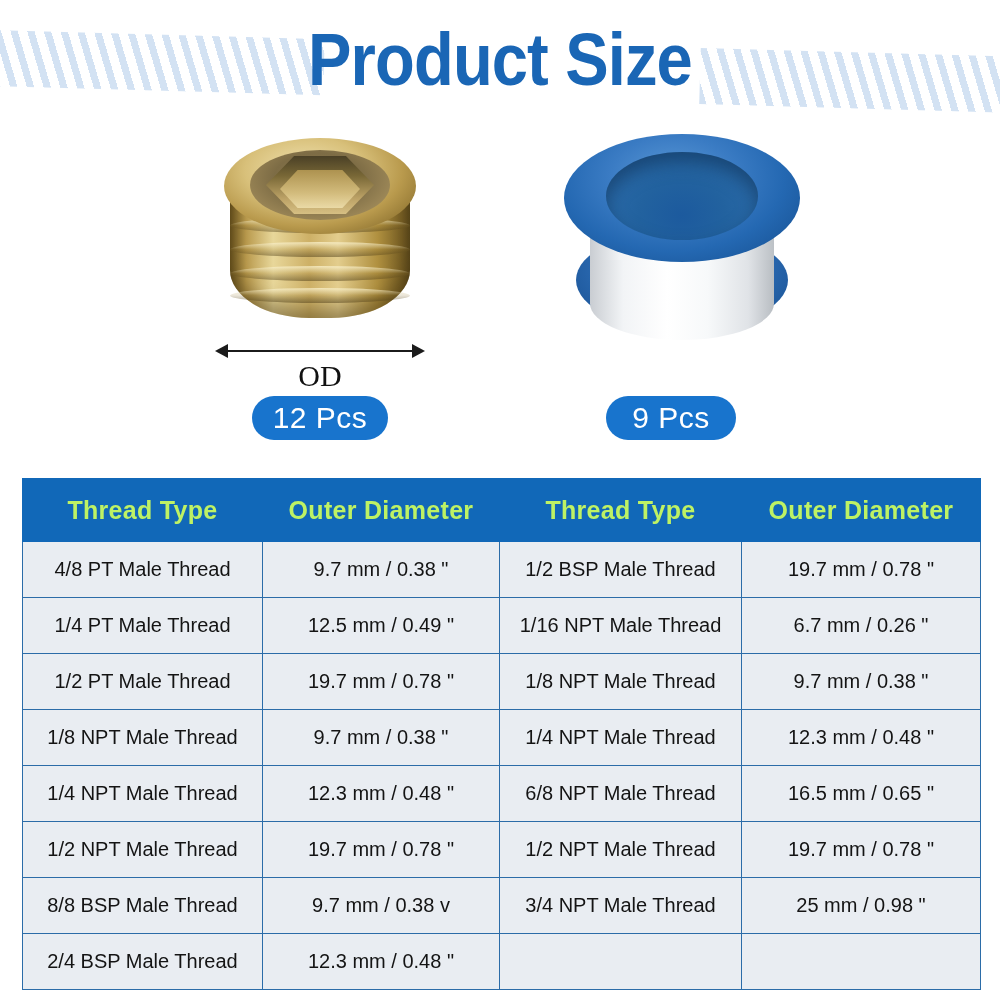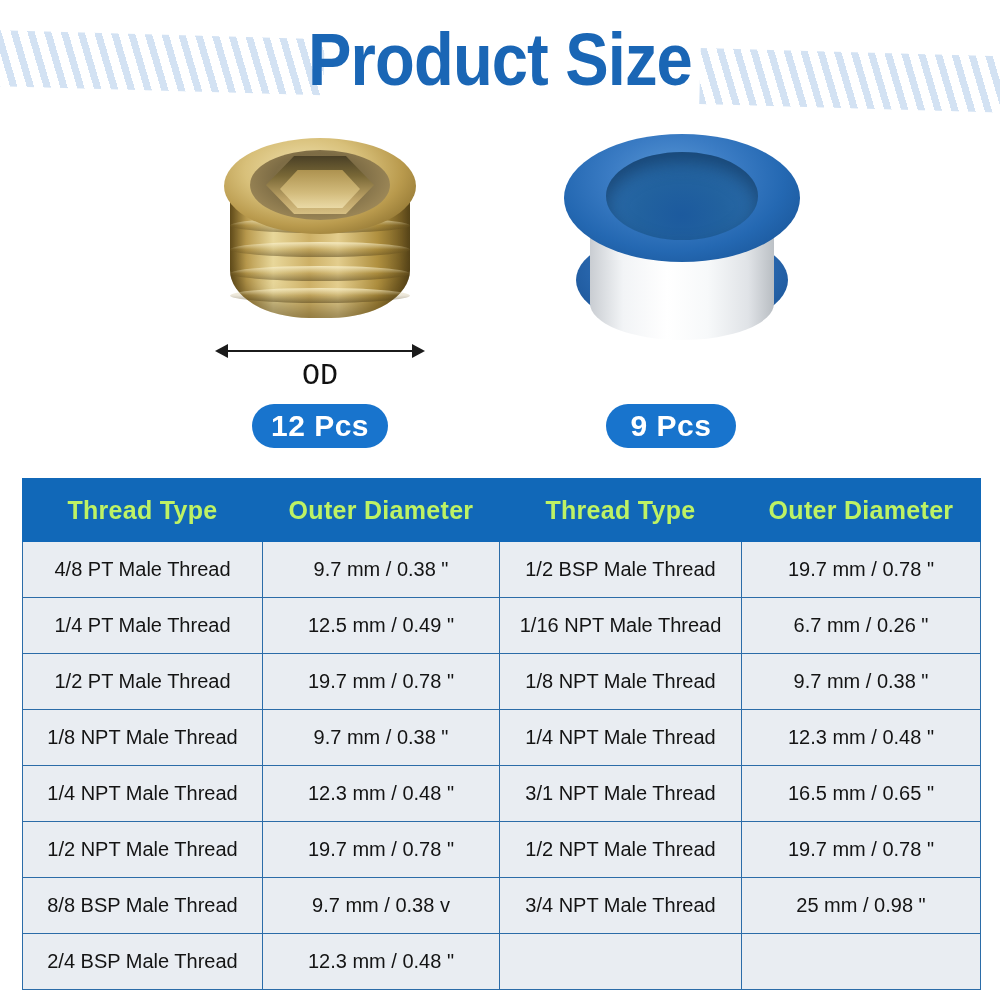--- a/index.html
+++ b/index.html
@@ -186,21 +186,21 @@
   .od-arrow-right { right: 0px; border-left: 13px solid #1b1b1b; }
   .od-label {
     position: absolute;
     left: 0;
     top: 16px;
     width: 210px;
     text-align: center;
     font-size: 30px;
     line-height: 36px;
     color: #111111;
-    font-family: Liberation Mono, monospace;
+    font-family: Liberation Serif, serif;
   }
 
   
   .tape {
     position: absolute;
     left: 92px;
     top: 14px;
     width: 240px;
     height: 200px;
   }
@@ -259,25 +259,24 @@
 
   
   .badge {
     position: absolute;
     height: 44px;
     border-radius: 22px;
     background: #1874cd;
     color: #ffffff;
     font-size: 30px;
     line-height: 44px;
-    font-weight: bold;
+    font-weight: normal;
     text-align: center;
     font-family: "Liberation Sans Narrow", "Liberation Sans", sans-serif;
     letter-spacing: 0.5px;
-    margin-top: 8px;
   }
   .badge-left  { left: 252px; top: 396px; width: 136px; }
   .badge-right { left: 606px; top: 396px; width: 130px; }
 
   
   .size-table {
     position: absolute;
     left: 22px;
     top: 478px;
     width: 958px;
@@ -396,21 +395,21 @@
       </tr>
       <tr>
         <td>1/8 NPT Male Thread</td>
         <td>9.7 mm / 0.38 "</td>
         <td>1/4 NPT Male Thread</td>
         <td>12.3 mm / 0.48 "</td>
       </tr>
       <tr>
         <td>1/4 NPT Male Thread</td>
         <td>12.3 mm / 0.48 "</td>
-        <td>3/1 NPT Male Thread</td>
+        <td>6/8 NPT Male Thread</td>
         <td>16.5 mm / 0.65 "</td>
       </tr>
       <tr>
         <td>1/2 NPT Male Thread</td>
         <td>19.7 mm / 0.78 "</td>
         <td>1/2 NPT Male Thread</td>
         <td>19.7 mm / 0.78 "</td>
       </tr>
       <tr>
         <td>8/8 BSP Male Thread</td>

